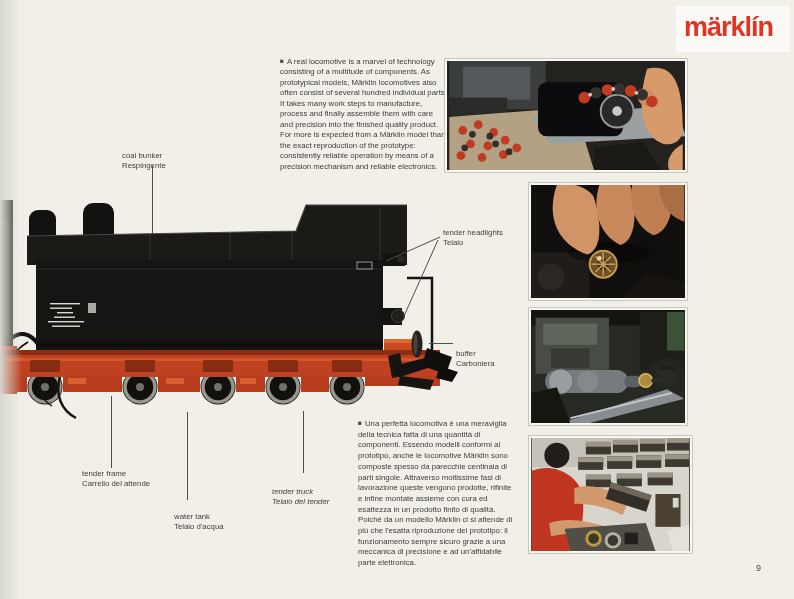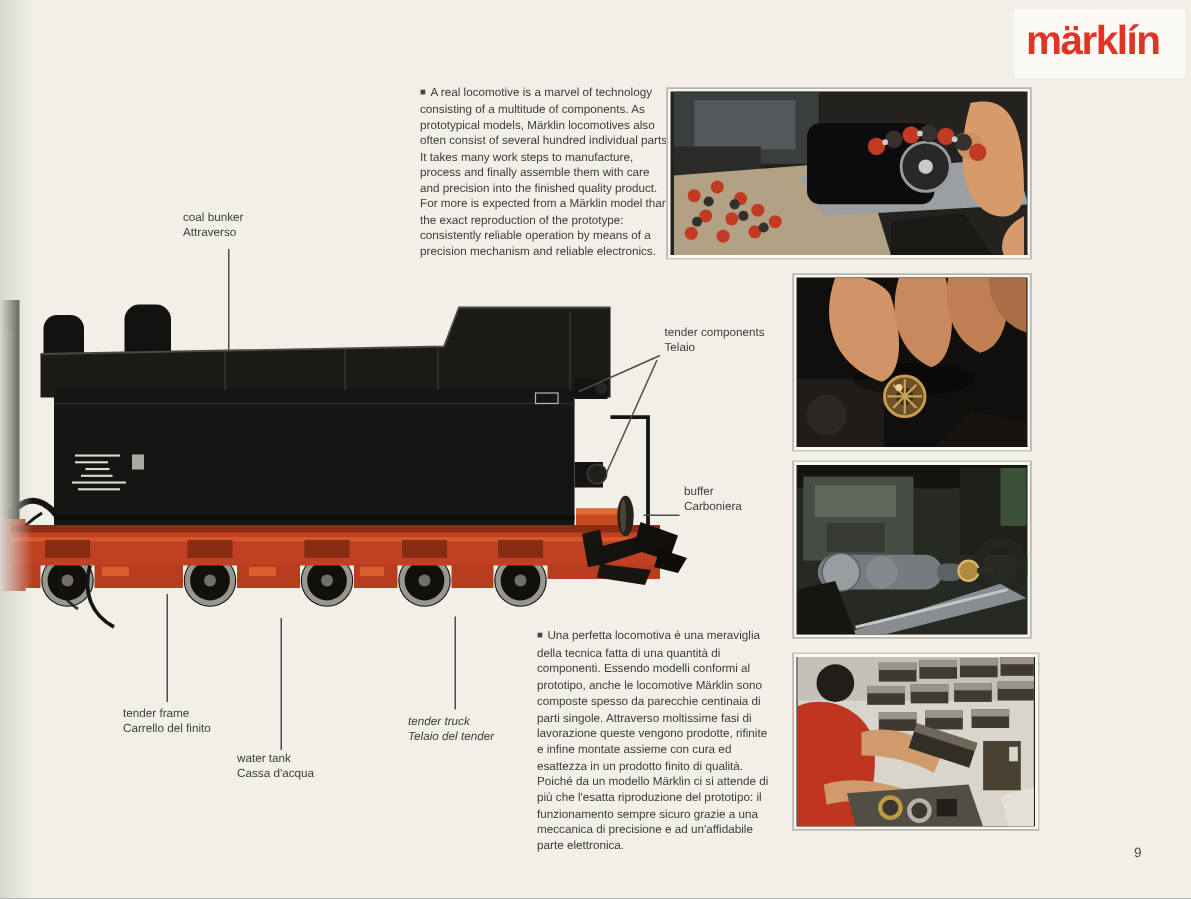--- a/index.html
+++ b/index.html
@@ -15,26 +15,26 @@
   }
   .logo-patch{position:absolute;left:676px;top:6px;width:114px;height:46px;background:#fbfaf6;border-radius:2px;}
   .logo{
     position:absolute;left:684px;top:12px;width:104px;
     font-size:27px;font-weight:bold;letter-spacing:-1px;color:#e13425;
   }
   .text-block{position:absolute;font-size:7.8px;line-height:10.45px;color:#3c3c3a;text-align:left;}
   .text-en{left:280px;top:57px;width:168px;}
   .text-it{left:358px;top:419px;width:158px;line-height:10.7px;}
   .bullet{font-size:6.5px;margin-right:3px;position:relative;top:-1px;color:#454543;}
-  .dlabel{position:absolute;font-size:7.8px;line-height:9.6px;color:#3e3e3c;white-space:nowrap;}
+  .dlabel{position:absolute;font-size:7.8px;line-height:9.6px;color:#3e3e3c;white-space:nowrap;margin-top:11px;}
   .lbl-coal{left:122px;top:140px;}
   .lbl-head{left:443px;top:217px;}
-  .lbl-buff{left:456px;top:323px;}
-  .lbl-frame{left:82px;top:471px;}
-  .lbl-water{left:158px;top:501px;}
+  .lbl-buff{left:456px;top:338px;}
+  .lbl-frame{left:82px;top:458px;}
+  .lbl-water{left:174px;top:501px;}
   .lbl-truck{left:272px;top:476px;font-style:italic;}
   .vline{position:absolute;width:1px;background:#4d4d4a;}
   .hline{position:absolute;height:1px;background:#4d4d4a;}
   .ln-coal{left:152px;top:166px;height:68px;}
   .ln-frame{left:111px;top:396px;height:72px;}
   .ln-water{left:187px;top:412px;height:88px;}
   .ln-truck{left:303px;top:411px;height:62px;}
   .ln-buff{left:429px;top:343px;width:24px;}
   .head-lines{position:absolute;left:380px;top:230px;width:66px;height:92px;}
   .tender-svg{position:absolute;left:0;top:190px;width:470px;height:240px;}
@@ -177,37 +177,37 @@
   <div class="vline ln-water"></div>
   <div class="vline ln-truck"></div>
   <div class="hline ln-buff"></div>
   <svg class="head-lines" viewBox="0 0 66 92">
     <line x1="60" y1="7" x2="6" y2="31" stroke="#4d4d4a" stroke-width="1"></line>
     <line x1="58" y1="10" x2="24" y2="86" stroke="#4d4d4a" stroke-width="1"></line>
   </svg>
 
   <div class="dlabel lbl-coal">
     <div>coal bunker</div>
-    <div>Attraverso</div>
+    <div>Respingente</div>
   </div>
   <div class="dlabel lbl-head">
-    <div>tender components</div>
+    <div>tender headlights</div>
     <div>Telaio</div>
   </div>
   <div class="dlabel lbl-buff">
     <div>buffer</div>
     <div>Carboniera</div>
   </div>
   <div class="dlabel lbl-frame">
     <div>tender frame</div>
-    <div>Carrello del finito</div>
+    <div>Carrello del attende</div>
   </div>
   <div class="dlabel lbl-water">
     <div>water tank</div>
-    <div>Cassa d'acqua</div>
+    <div>Telaio d'acqua</div>
   </div>
   <div class="dlabel lbl-truck">
     <div>tender truck</div>
     <div>Telaio del tender</div>
   </div>
 
   <div class="photo ph1">
     <svg viewBox="0 0 242 113">
       <rect width="242" height="113" fill="#23221f"></rect>
       <rect x="0" y="0" width="100" height="50" fill="#3b3e3f"></rect>

